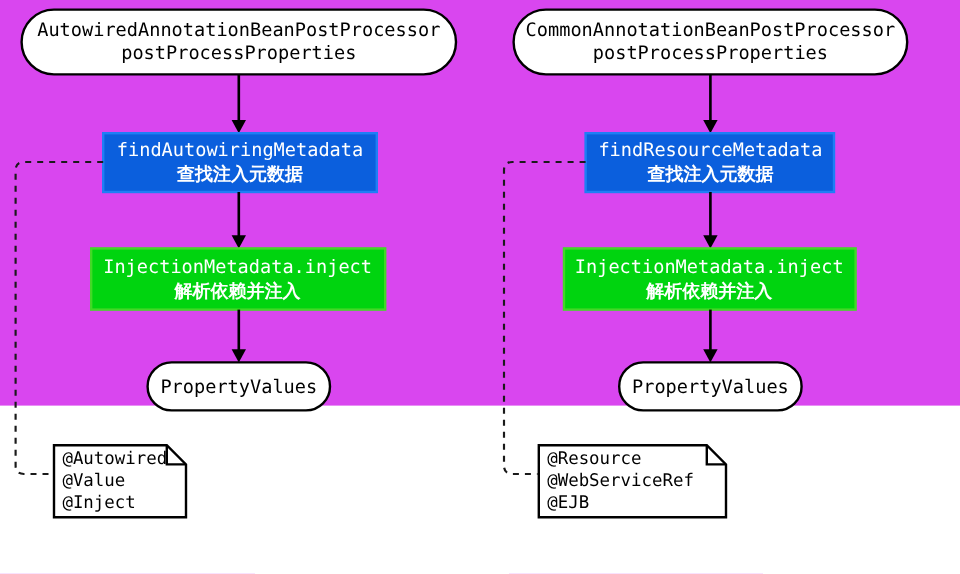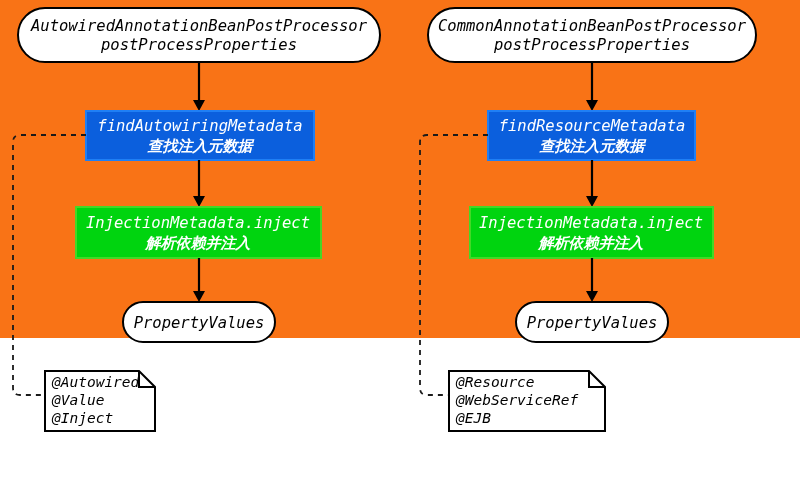--- a/index.html
+++ b/index.html
@@ -10,22 +10,21 @@
   body {
     width: 800px;
     height: 478px;
     font-family: "DejaVu Sans Mono", "Liberation Mono", monospace;
     overflow: hidden;
   }
   #diagram-root {
     position: relative;
     width: 800px;
     height: 338px;
-    background: #f97316;
-    font-style: italic;
+    background: #d946ef;
   }
   svg#flow {
     display: block;
     width: 800px;
     height: 478px;
   }
   .terminal-shape {
     fill: #ffffff;
     stroke: #000000;
     stroke-width: 2;

